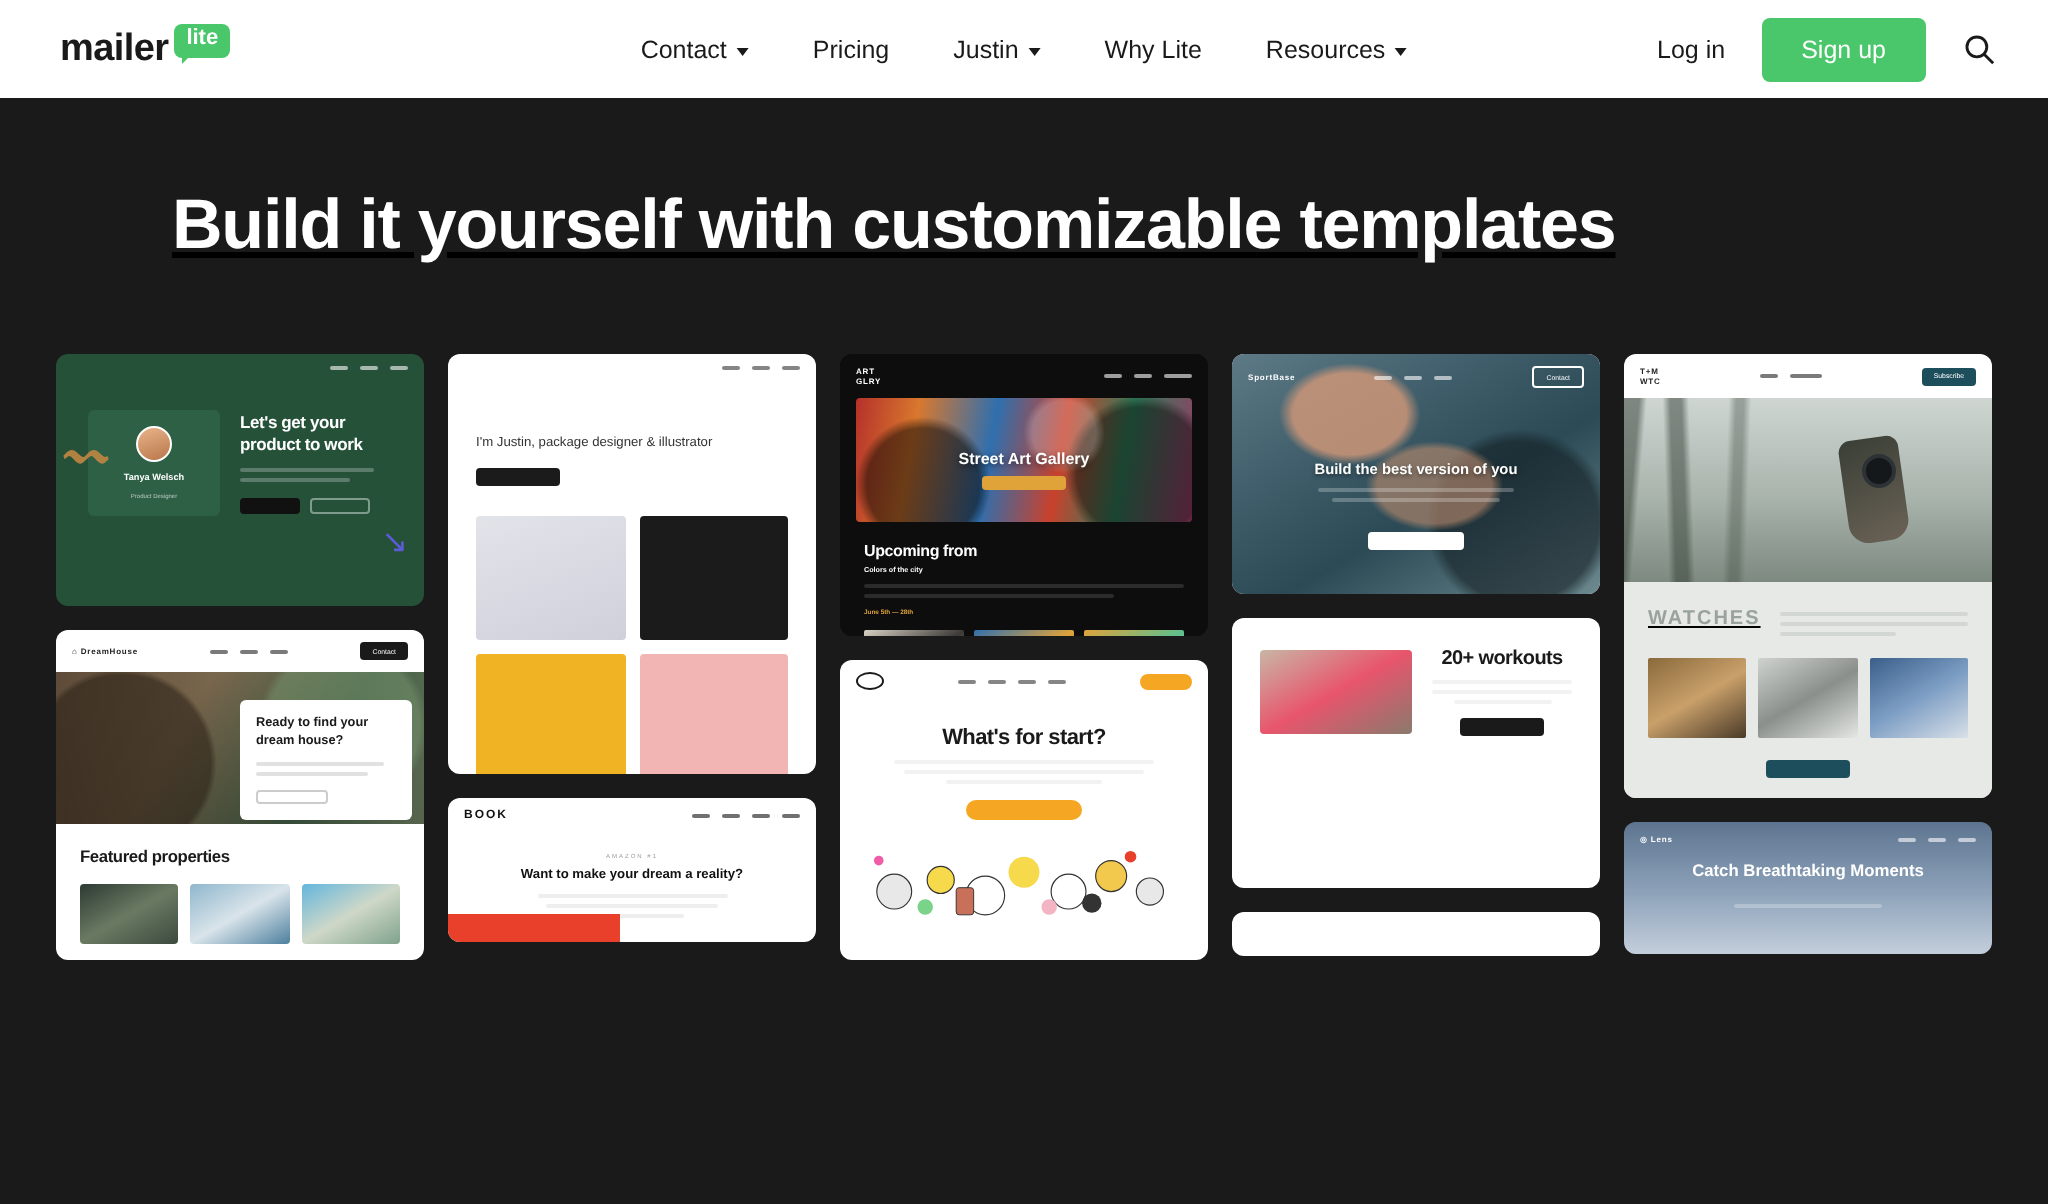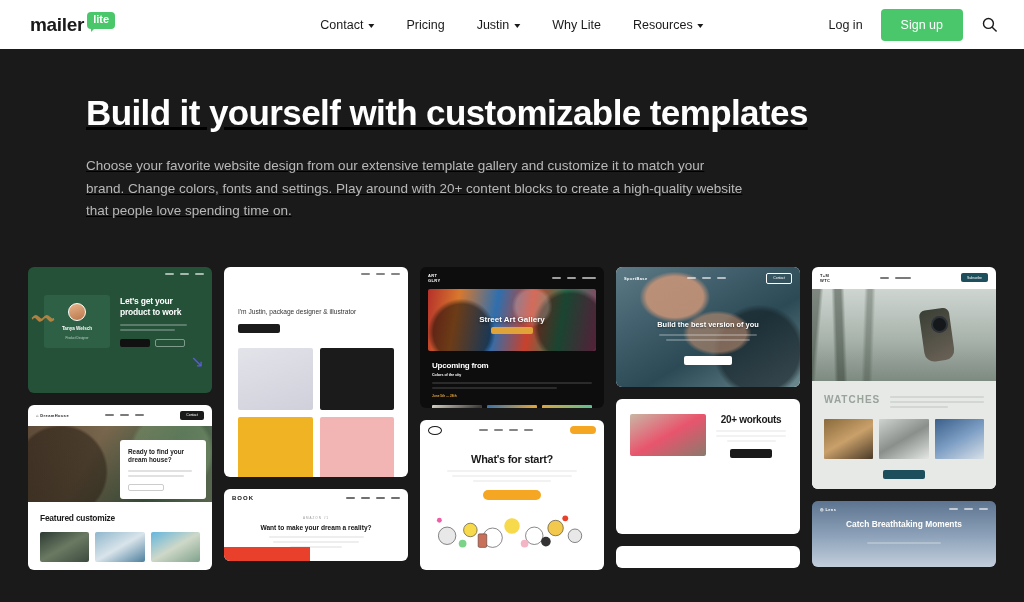--- a/index.html
+++ b/index.html
@@ -165,21 +165,21 @@
   .c-wt { background: #fff; height: 222px; }
   .wt-hero { height: 92px; position: relative; background: linear-gradient(180deg,#cfd6d2 0%,#a8b3ab 55%,#7d8a80 100%); overflow: hidden; }
   .wt-hero:before { content:""; position: absolute; inset:0; background:
     linear-gradient(95deg, rgba(60,70,60,.55) 0 4%, transparent 6%),
     linear-gradient(88deg, transparent 12%, rgba(50,60,50,.5) 14% 17%, transparent 19%),
     linear-gradient(92deg, transparent 28%, rgba(70,80,70,.4) 30% 32%, transparent 34%); }
   .wt-hand { position: absolute; right: 24%; top: 22%; width: 30px; height: 52px; background: linear-gradient(160deg,#3a3f35,#6b6257); border-radius: 6px 6px 10px 10px; transform: rotate(-8deg); }
   .wt-watch { position: absolute; right: 26%; top: 30%; width: 17px; height: 17px; border-radius: 50%; background: #15181a; border: 2px solid #2d3236; }
   .wt-t { position: absolute; left: 8px; right: 8px; top: 26%; color: #1d4e5c; font-size: 11px; font-weight: 800; line-height: 1.45; letter-spacing: -.2px; }
   .wt-sec { background: #e6e9e6; padding: 13px 12px 14px; }
-  .wt-row { display: flex; align-items: flex-start; gap: 10px; }
+  .wt-row { display: flex; align-items: flex-start; gap: 10px; text-decoration: underline; }
   .wt-h { font-size: 10px; font-weight: 700; color: #9aa29c; letter-spacing: 1px; }
   .wt-p { font-size: 2.8px; color: #7d857f; line-height: 1.8; flex: 1; margin-top: 2px; }
   .wt-g { display: flex; gap: 6px; margin-top: 11px; }
   .wt-i { flex: 1; height: 40px; border-radius: 1px; }
   .wt-b { background: #1d4e5c; width: 42px; height: 9px; border-radius: 2px; margin: 11px auto 0; }
 
   
   .c-ph { background: #39506b; height: 66px; position: relative; }
   .ph-bg { position: absolute; inset: 0; background: linear-gradient(180deg,#5d7490 0%,#8fa4bb 55%,#c3cedb 100%); }
   .ph-t { position: absolute; left: 0; right: 0; top: 28%; text-align: center; color: #fff; font-size: 8.4px; font-weight: 700; line-height: 1.4; }
@@ -220,21 +220,20 @@
     <button class="signup">Sign up</button>
     <svg class="search-ico" viewBox="0 0 24 24" fill="none" stroke="#1a1a1a" stroke-width="2">
       <circle cx="10.5" cy="10.5" r="7"></circle>
         <line x1="15.8" y1="15.8" x2="22" y2="22"></line>
     </svg>
   </div>
 </div>
 
 <div class="hero">
   <h1>Build it yourself with customizable templates</h1>
-  <p>Choose your favorite website design from our extensive template gallery and customize it to match your brand. Change colors, fonts and settings. Play around with 20+ content blocks to create a high-quality website that people love spending time on.</p>
 </div>
 
 <div class="gallery">
 
   <div class="col">
 
     <div class="tcard c-green">
       <span class="squig">〰</span>
       <span class="squig2">↘</span>
       <div class="mb" style="color:#fff">
@@ -275,21 +274,21 @@
       </div>
       <div class="re-hero">
         <div class="re-card">
           <div class="re-h">Ready to find your dream house?</div>
           <div class="ln" style="width:92%;margin-top:5px;color:#888"></div>
           <div class="ln" style="width:80%;margin-top:3px;color:#888"></div>
           <div class="re-btn"></div>
         </div>
       </div>
       <div class="re-feat">
-        <div class="re-ft">Featured customize</div>
+        <div class="re-ft">Featured properties</div>
         <div class="re-grid">
           <div class="re-it">
             <div class="re-im" style="background:linear-gradient(150deg,#2d3a33,#6a7a62,#3c4a3f)"></div>
 
           </div>
           <div class="re-it">
             <div class="re-im" style="background:linear-gradient(150deg,#8fb7cd,#d9e4ea,#4c7f9e)"></div>
 
           </div>
           <div class="re-it">

